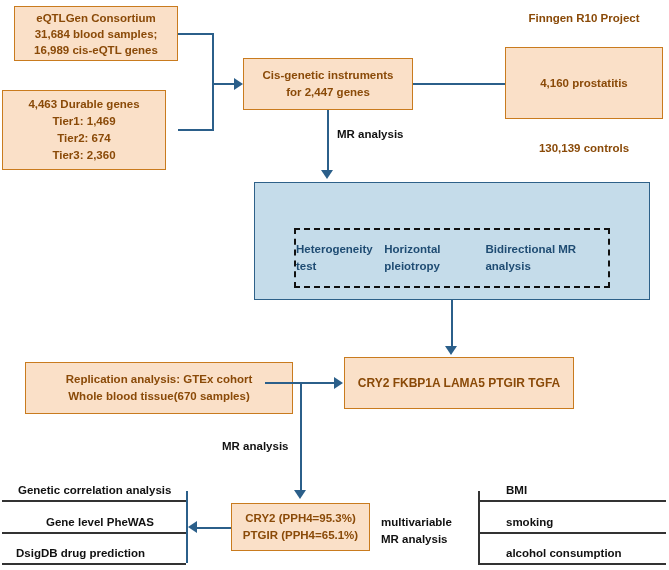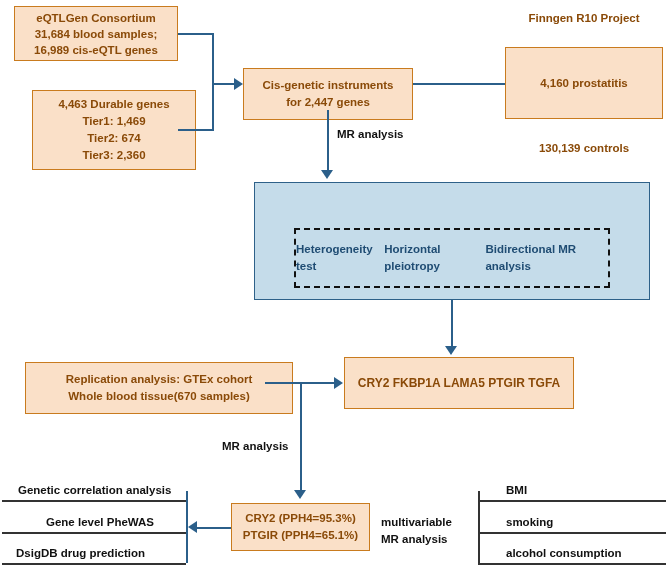--- a/index.html
+++ b/index.html
@@ -113,28 +113,28 @@
 <body>
 
 <div id="canvas">
 
   <div class="box box-orange" style="left:14px; top:6px; width:164px; height:55px; font-size:11.5px; line-height:16px;">
     <span class="lbl-line">eQTLGen Consortium</span>
     <span class="lbl-line">31,684 blood samples;</span>
     <span class="lbl-line">16,989 cis-eQTL genes</span>
   </div>
 
-  <div class="box box-orange" style="left:32px; top:90px; width:164px; height:80px; font-size:11.5px; line-height:17px;">
+  <div class="box box-orange" style="left:2px; top:90px; width:164px; height:80px; font-size:11.5px; line-height:17px;">
     <span class="lbl-line">4,463 Durable genes</span>
     <span class="lbl-line">Tier1: 1,469</span>
     <span class="lbl-line">Tier2: 674</span>
     <span class="lbl-line">Tier3: 2,360</span>
   </div>
 
-  <div class="box box-orange" style="left:243px; top:68px; width:170px; height:52px; font-size:11.5px; line-height:17px;">
+  <div class="box box-orange" style="left:243px; top:58px; width:170px; height:52px; font-size:11.5px; line-height:17px;">
     <span class="lbl-line">Cis-genetic instruments</span>
     <span class="lbl-line">for 2,447 genes</span>
   </div>
 
   <div class="box box-orange" style="left:505px; top:47px; width:158px; height:72px; font-size:11.5px; line-height:17px;gap:48px;">
     <span class="lbl-line">Finngen R10 Project</span>
     <span class="lbl-line">4,160 prostatitis</span>
     <span class="lbl-line">130,139 controls</span>
   </div>
 

